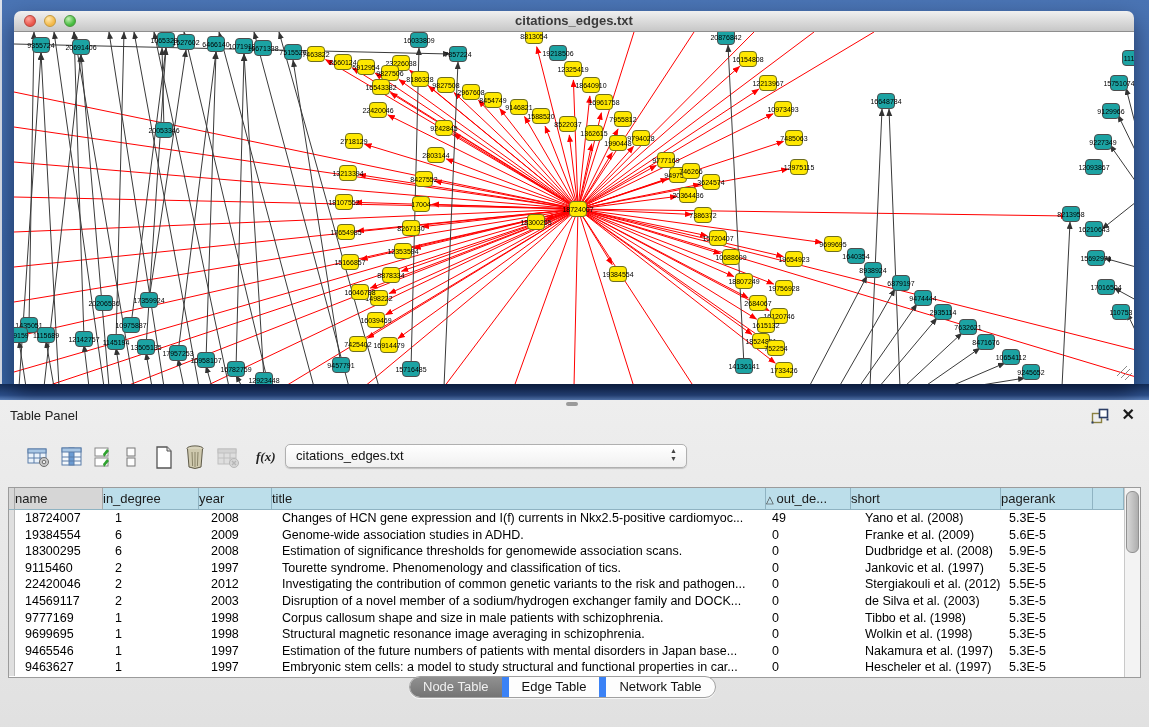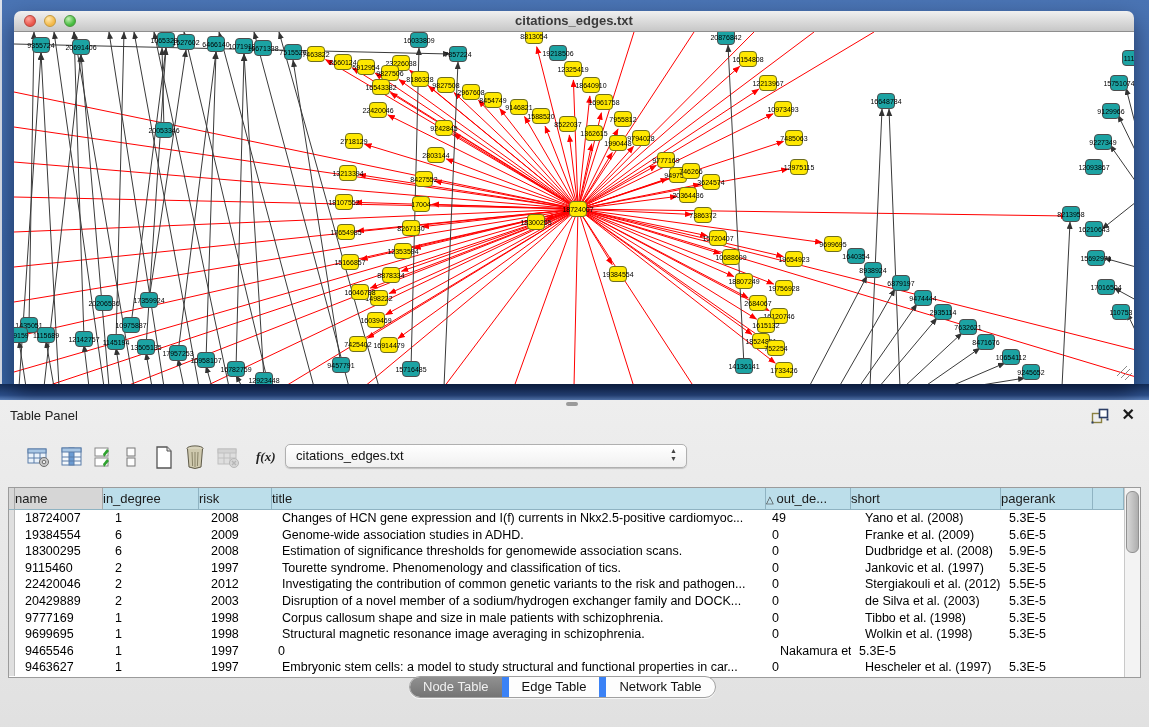--- a/index.html
+++ b/index.html
@@ -777,21 +777,21 @@
     <span>citations_edges.txt</span>
     <span class="stepper">▲<br>▼</span>
   </div>
 
   <div class="tablewrap">
     <div class="tgrid" id="tgrid">
         <div class="trow head">
           <div class="gut th first"></div>
           <div class="th first">name</div>
           <div class="th">in_degree</div>
-          <div class="th">risk</div>
+          <div class="th">year</div>
           <div class="th">title</div>
           <div class="th"><span class="sort-tri">△ </span>out_de...</div>
           <div class="th">short</div>
           <div class="th">pagerank</div>
           <div class="th"></div>
         </div>
         <div class="trow">
           <div class="gut"></div>
           <div class="td c1">18724007</div>
           <div class="td c2">1</div>
@@ -841,21 +841,21 @@
           <div class="td c2">2</div>
           <div class="td c3">2012</div>
           <div class="td c4">Investigating the contribution of common genetic variants to the risk and pathogen...</div>
           <div class="td c5">0</div>
           <div class="td c6">Stergiakouli et al. (2012)</div>
           <div class="td c7">5.5E-5</div>
           <div></div>
         </div>
         <div class="trow">
           <div class="gut"></div>
-          <div class="td c1">20429889</div>
+          <div class="td c1">14569117</div>
           <div class="td c2">2</div>
           <div class="td c3">2003</div>
           <div class="td c4">Disruption of a novel member of a sodium/hydrogen exchanger family and DOCK...</div>
           <div class="td c5">0</div>
           <div class="td c6">de Silva et al. (2003)</div>
           <div class="td c7">5.3E-5</div>
           <div></div>
         </div>
         <div class="trow">
           <div class="gut"></div>
@@ -877,20 +877,21 @@
           <div class="td c5">0</div>
           <div class="td c6">Wolkin et al. (1998)</div>
           <div class="td c7">5.3E-5</div>
           <div></div>
         </div>
         <div class="trow">
           <div class="gut"></div>
           <div class="td c1">9465546</div>
           <div class="td c2">1</div>
           <div class="td c3">1997</div>
+          <div class="td c4">Estimation of the future numbers of patients with mental disorders in Japan base...</div>
           <div class="td c5">0</div>
           <div class="td c6">Nakamura et al. (1997)</div>
           <div class="td c7">5.3E-5</div>
           <div></div>
         </div>
         <div class="trow">
           <div class="gut"></div>
           <div class="td c1">9463627</div>
           <div class="td c2">1</div>
           <div class="td c3">1997</div>

